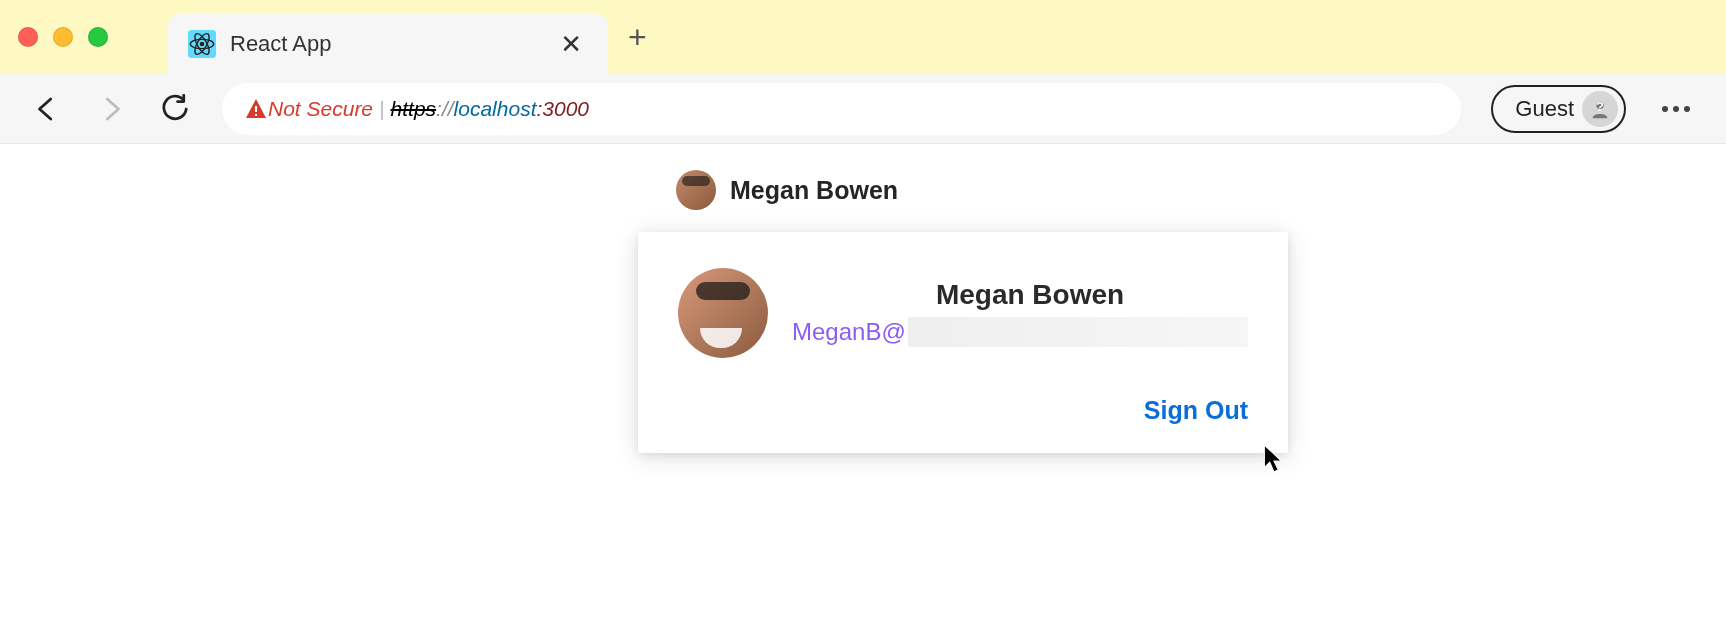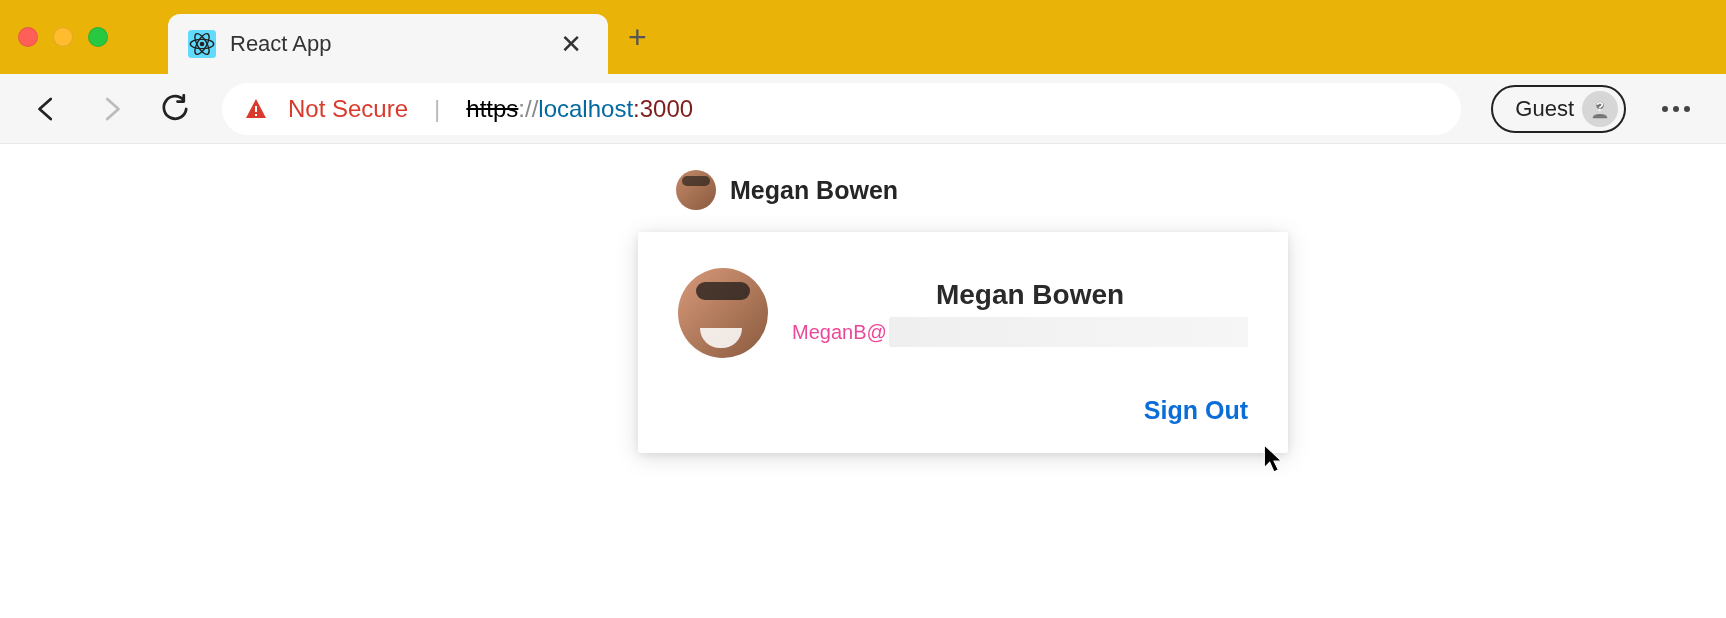--- a/index.html
+++ b/index.html
@@ -9,21 +9,21 @@
       width: 1726px;
       height: 618px;
       overflow: hidden;
     }
     
     
     .browser-chrome {
       width: 100%;
     }
     .tab-bar {
-      background: #eab308;
+      background: #fef9c3;
       height: 74px;
       display: flex;
       align-items: center;
       padding-left: 18px;
       position: relative;
     }
     .traffic-lights {
       display: flex;
       gap: 15px;
       align-items: center;
@@ -76,22 +76,23 @@
     .nav-btn.disabled svg { stroke: #bcbcbc; }
     
     .url-field {
       flex: 1;
       background: #fff;
       border-radius: 28px;
       height: 52px;
       display: flex;
       align-items: center;
       padding: 0 22px;
-      gap: 20px;
-      font-size: 24px;
+      gap: 0;
+      font-size: 21px;
+      font-style: italic;
     }
     .warn-icon { width: 24px; height: 24px; }
     .not-secure { color: #d83a2c; }
     .divider { color: #bbb; margin: 0 6px; }
     .scheme { color: #000000; text-decoration: line-through; }
     .scheme-sep { color: #888; }
     .host { color: #0369a1; }
     .port { color: #7f1d1d; }
     
     .guest-pill {
@@ -190,22 +191,22 @@
       font-size: 28px;
       font-weight: 600;
       color: #2a2a2a;
       text-align: center;
       margin-bottom: 6px;
       margin-left: 20px;
     }
     .card-email-row {
       display: flex;
       align-items: center;
-      font-size: 20px;
-      color: #ec4899;
+      font-size: 24px;
+      color: #8b5cf6;
       text-align: right;
     }
     .email-prefix { white-space: nowrap; }
     .redacted {
       flex: 1;
       height: 30px;
       background: linear-gradient(90deg, #efefef 0%, #f6f6f6 100%);
       margin-left: 2px;
       border-radius: 2px;
     }

